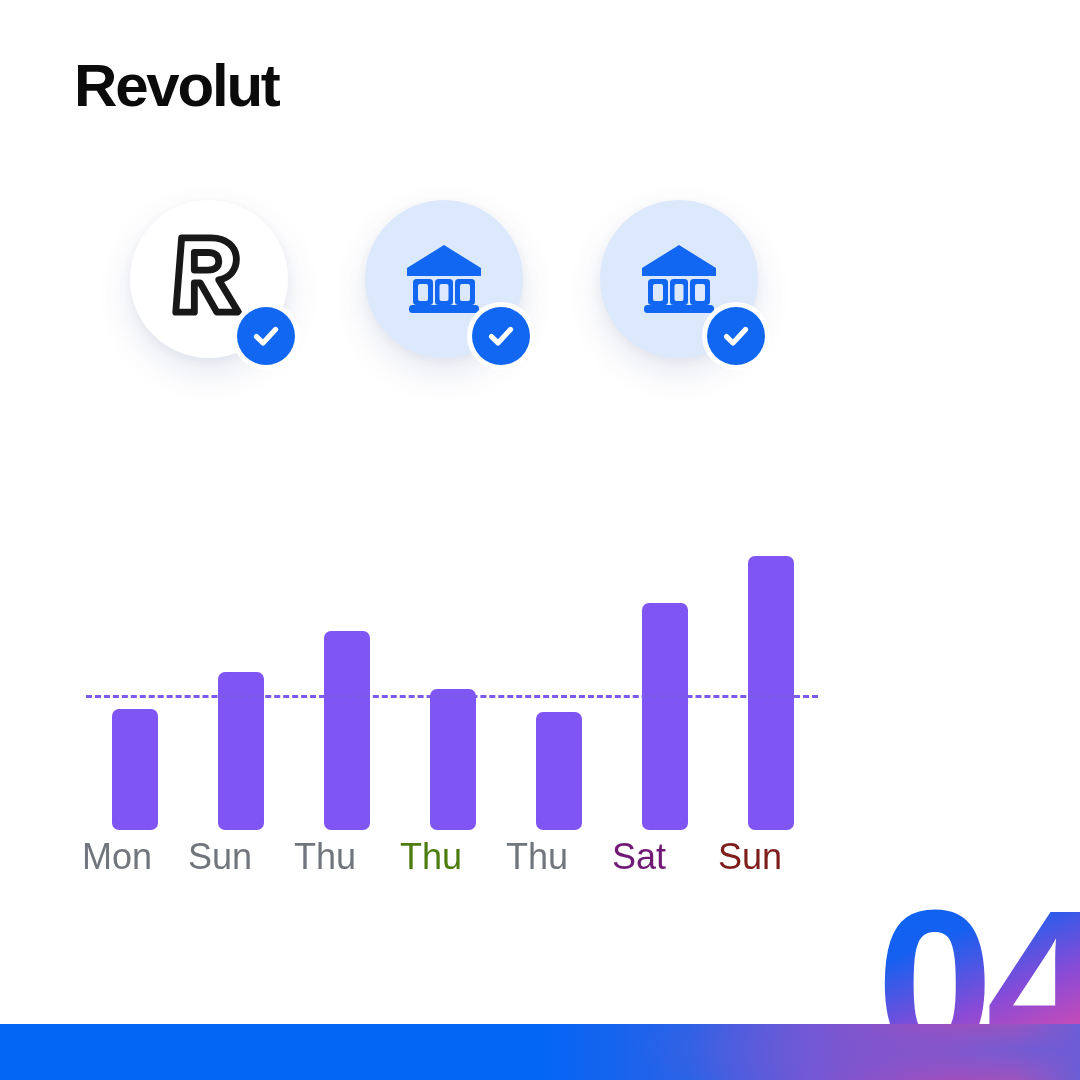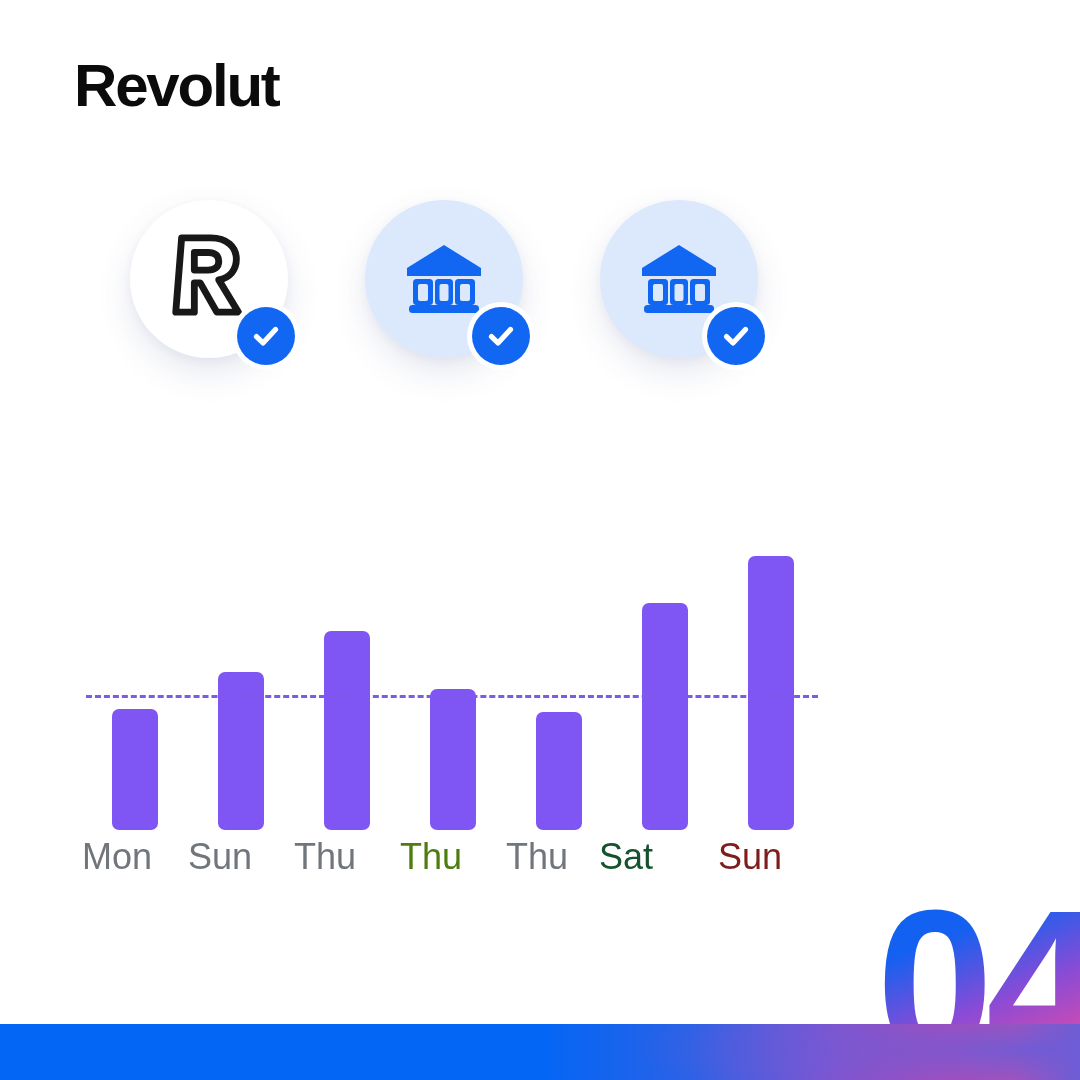--- a/index.html
+++ b/index.html
@@ -271,21 +271,21 @@
         <div class="chart-bar" style="left: 642px; width: 46px; height: 226.63px; background: rgb(127, 86, 244);"></div>
         <div class="chart-bar" style="left: 748px; width: 46px; height: 273.889px; background: rgb(127, 86, 244);"></div>
       </div>
     <div id="chart-average-line" style="top: 154.667px; border-top-color: rgb(124, 90, 234); border-top-style: dashed;"></div>
     <div id="chart-axis-labels">
         <div class="chart-axis-label" style="left: 82px; width: 106px; color: rgb(113, 117, 124);">Mon</div>
         <div class="chart-axis-label" style="left: 188px; width: 106px; color: rgb(113, 117, 124);">Sun</div>
         <div class="chart-axis-label" style="left: 294px; width: 106px; color: rgb(113, 117, 124);">Thu</div>
         <div class="chart-axis-label" style="left: 400px; width: 106px; color: #4d7c0f;">Thu</div>
         <div class="chart-axis-label" style="left: 506px; width: 106px; color: rgb(113, 117, 124);">Thu</div>
-        <div class="chart-axis-label" style="left: 599px; width: 106px; color: #14532d;">Sat</div>
+        <div class="chart-axis-label" style="left: 612px; width: 106px; color: #701a75;">Sat</div>
         <div class="chart-axis-label" style="left: 718px; width: 106px; color: #7f1d1d;">Sun</div>
       </div>
   </div>
 
   <div id="slide-number">04</div>
 
   <div id="footer-bar"></div>
 
 </div>
 

